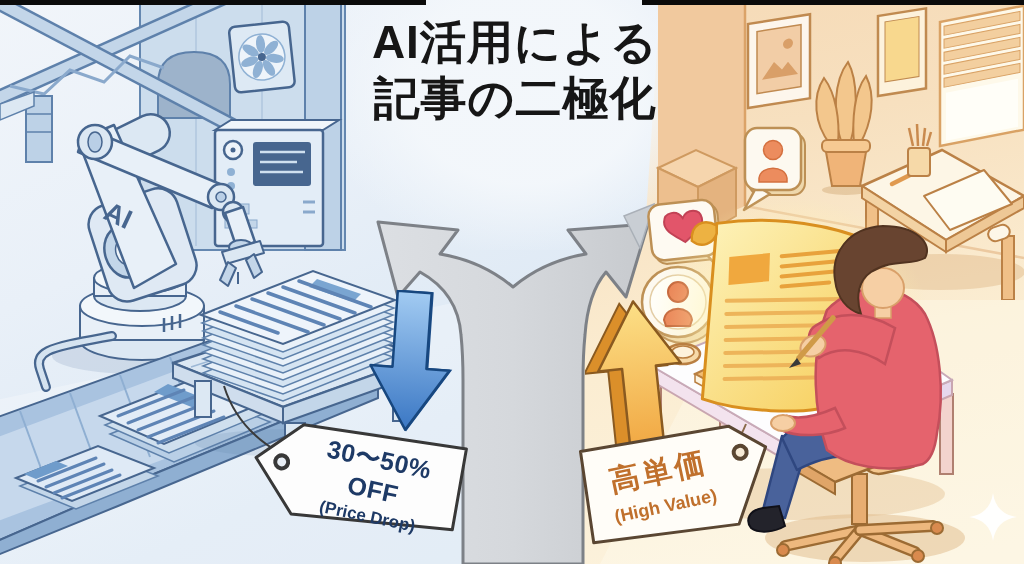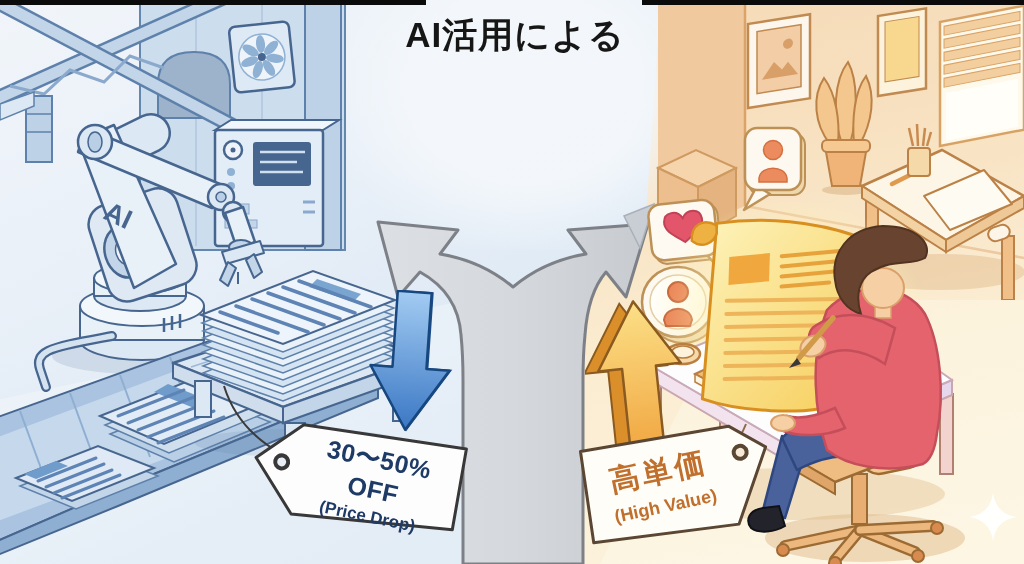--- a/index.html
+++ b/index.html
@@ -20,21 +20,21 @@
   }
   #left-floor-sheen{left:0;top:280px;width:560px;height:284px;
     background:rgba(255,255,255,.28);
     clip-path:polygon(0 42%,100% 0,100% 100%,0 100%);}
   #right-floor-sheen{left:600px;top:300px;width:424px;height:264px;
     background:rgba(255,252,240,.38);
     clip-path:polygon(0 100%,32% 0,100% 0,100% 100%);}
   .topbar{top:0;height:5px;background:#0b0b0b;}
   #title-block{
     left:338px;top:14px;width:354px;text-align:center;
-    color:#161616;font-weight:900;font-size:35px;line-height:1.22;
+    color:#161616;font-weight:900;font-size:46px;line-height:1.22;
     letter-spacing:1px;white-space:nowrap;
   }
   #scroll-glow{
     left:652px;top:196px;width:276px;height:250px;border-radius:50%;
     background:radial-gradient(closest-side,rgba(255,242,178,.95) 0%,rgba(255,242,178,.55) 55%,rgba(255,242,178,0) 100%);
   }
   .tag-box{transform-origin:50% 50%;}
   .tag-text{position:absolute;text-align:center;font-weight:900;}
   #price-tag{left:250px;top:423px;width:215px;height:110px;transform:rotate(12deg);}
   #price-tag .tag-text{left:44px;top:16px;width:162px;color:#1e3a66;}
@@ -472,15 +472,16 @@
 
   <svg class="abs" style="left:966px;top:490px" width="54" height="54" viewBox="0 0 54 54">
     <path d="M27,3 C29,17 37,25 51,27 C37,29 29,37 27,51 C25,37 17,29 3,27 C17,25 25,17 27,3 Z" fill="#ffffff" opacity=".95"></path>
   </svg>
 
   <div class="abs topbar" style="left:0;width:426px"></div>
   <div class="abs topbar" style="left:642px;width:382px"></div>
 
   <div id="title-block" class="abs">
     <div>AI活用による</div>
+    <div>記事の二極化</div>
   </div>
 
 </div>
 
 </body></html>

